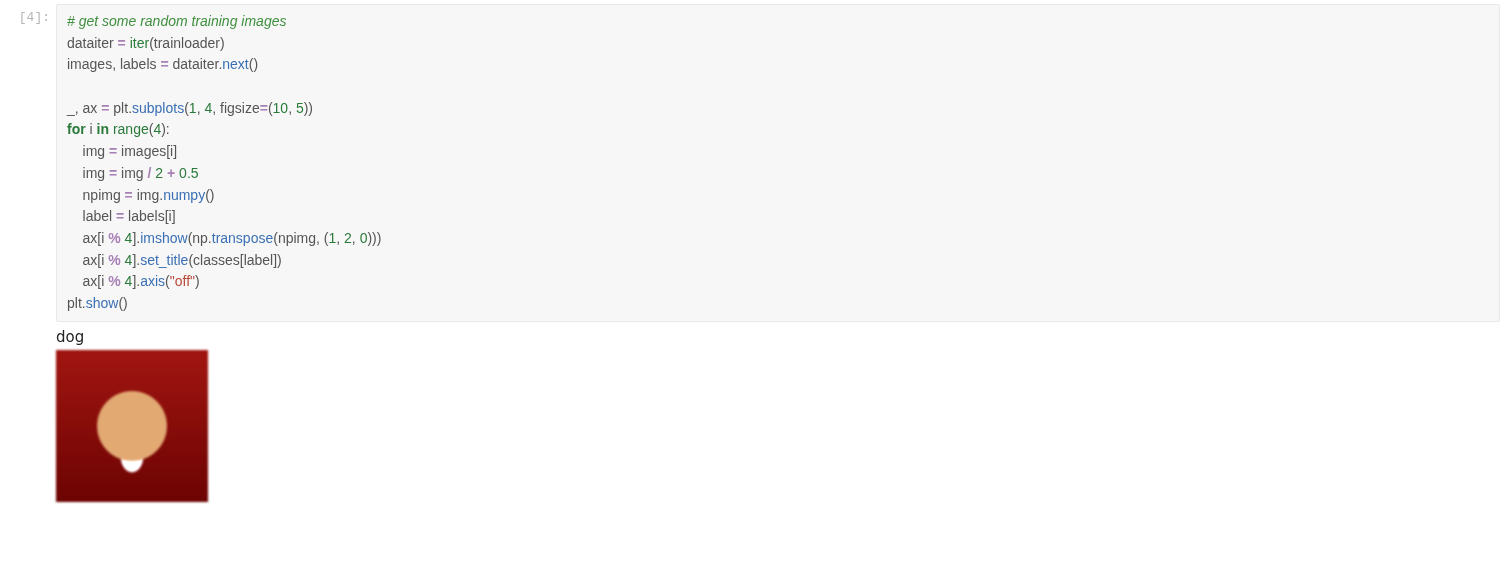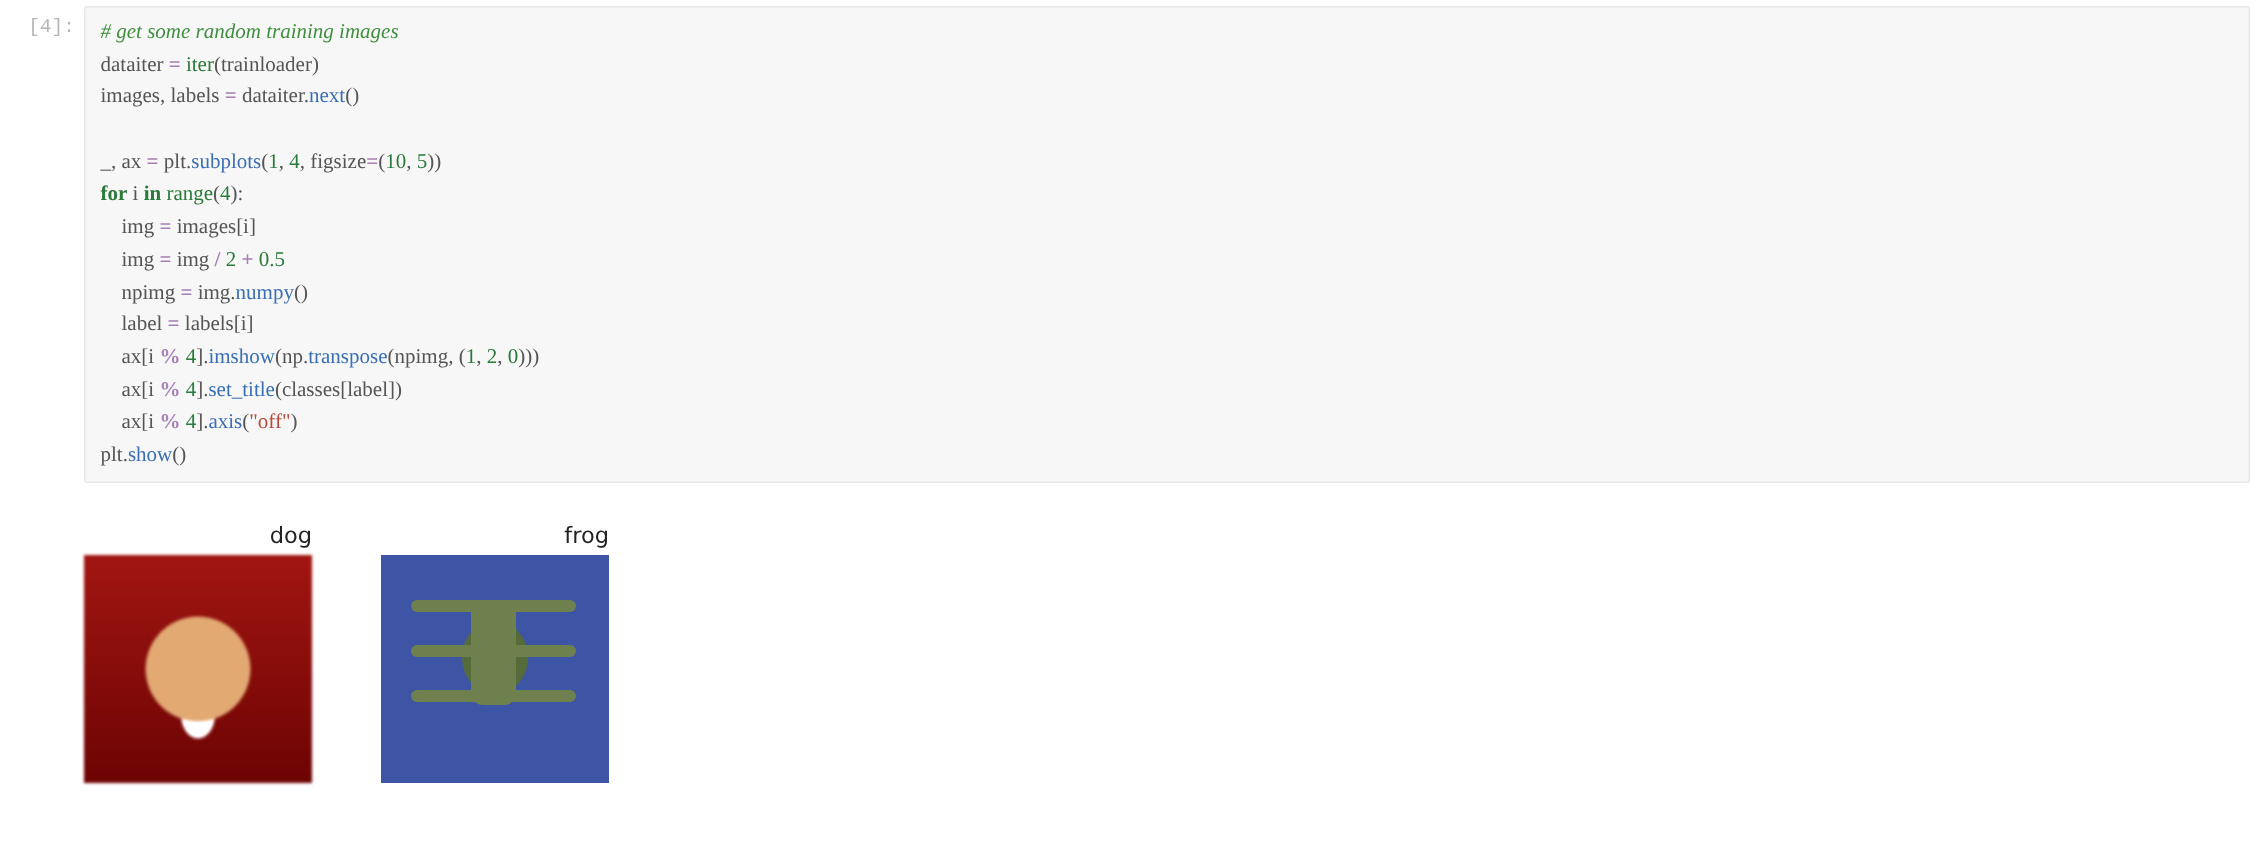--- a/index.html
+++ b/index.html
@@ -29,21 +29,21 @@
   .code-area {
     flex: 1 1 auto;
     background: #f7f7f7;
     border: 1px solid #e8e8e8;
     border-radius: 2px;
     padding: 6px 10px 6px 10px;
     margin-right: 8px;
   }
   pre.code {
     margin: 0;
-    font-family: Liberation Serif, serif;
+    font-family: Liberation Sans, sans-serif;
     font-size: 14px;
     line-height: 1.55;
     white-space: pre;
     color: #555;
   }
   .c  { color: #3f8f3f; font-style: italic; }   
   .nm { color: #555; }                            
   .op { color: #a780b5; font-weight: 600; }       
   .fn { color: #3a6fb5; }                          
   .kw { color: #2a7a3a; font-weight: 700; }        
@@ -52,22 +52,21 @@
   .st { color: #b84a3a; }                          
   .pn { color: #555; }                             
 
   .output-row {
     display: flex;
     padding: 6px 0 6px 56px;
     gap: 46px;
   }
   .subplot {
     width: 152px;
-    text-align: right;
-    margin-top: 20px;
+    text-align: left;
   }
   .subplot-title {
     font-family: "DejaVu Sans", Arial, sans-serif;
     font-size: 15px;
     color: #222;
     margin-bottom: 4px;
   }
   .thumb {
     width: 152px;
     height: 152px;
@@ -139,17 +138,13 @@
 <span class="nm">    ax[i </span><span class="op">%</span><span class="nm"> </span><span class="nb">4</span><span class="nm">]</span><span class="pn">.</span><span class="fn">axis</span><span class="pn">(</span><span class="st">"off"</span><span class="pn">)</span>
 <span class="nm">plt</span><span class="pn">.</span><span class="fn">show</span><span class="pn">()</span></pre>
   </div>
 </div>
 
 <div class="output-row" id="output-row">
     <div class="subplot">
       <div class="subplot-title">dog</div>
       <div class="thumb dog"></div>
     </div>
-    <div class="subplot">
-      <div class="subplot-title">frog</div>
-      <div class="thumb frog"></div>
-    </div>
   </div>
 
 </body></html>

